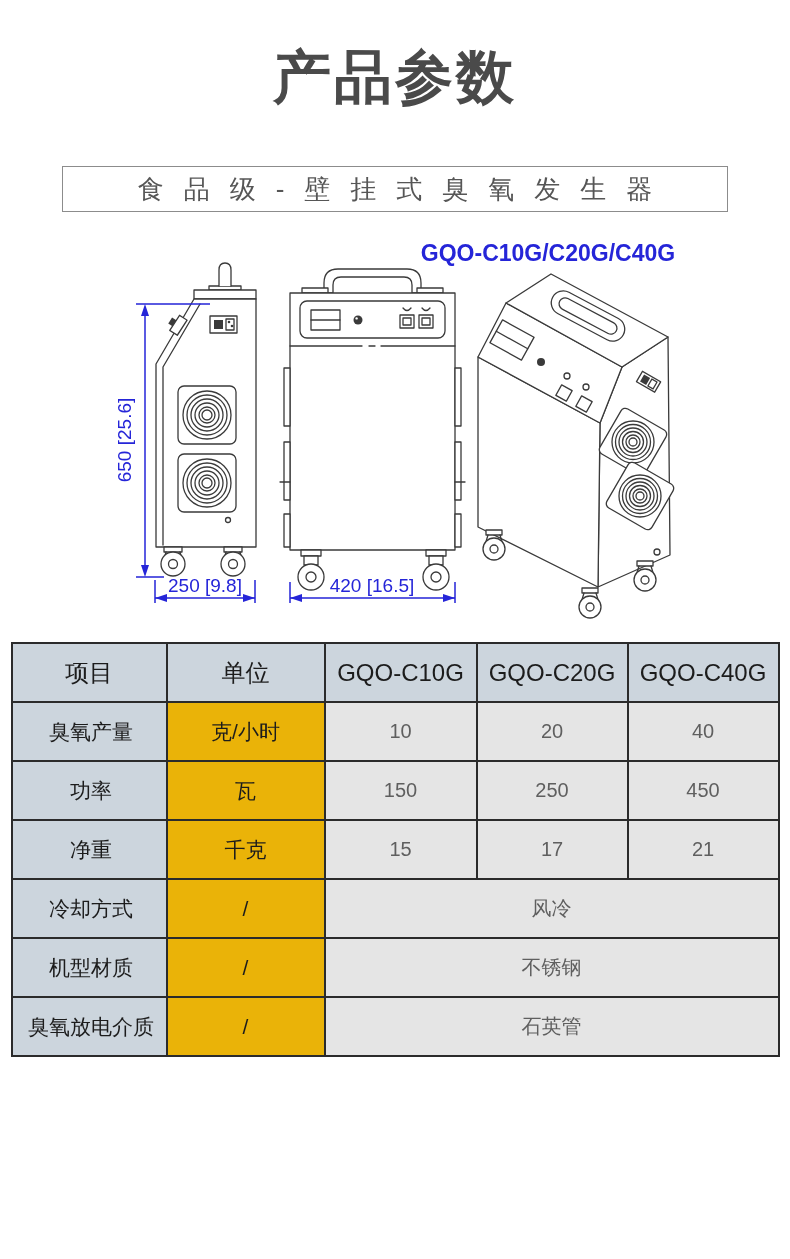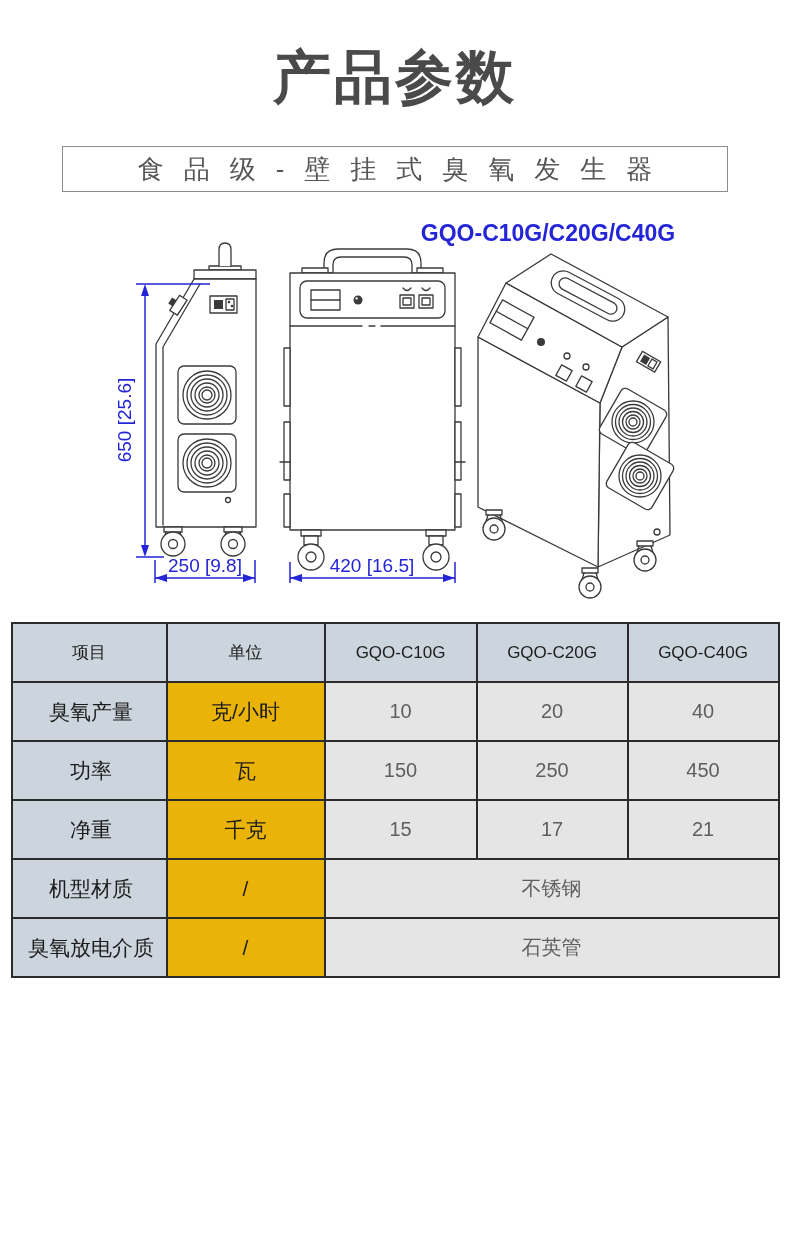--- a/index.html
+++ b/index.html
@@ -16,21 +16,21 @@
   body{
     width:790px;height:1259px;background:#ffffff;overflow:hidden;
     font-family:"Liberation Sans","DejaVu Sans",sans-serif;
   }
   .page-title{
     margin-top:44px;text-align:center;
     font-size:58px;line-height:66px;font-weight:800;letter-spacing:3px;
     color:var(--title_gray,#4a4a4a);
   }
   .subtitle-box{
-    width:666px;height:46px;margin:36px auto 0;
+    width:666px;height:46px;margin:56px auto 0;
     border:1px solid #8c8c8c;
     display:flex;align-items:center;justify-content:center;
     font-size:26px;color:#565656;
     letter-spacing:20px;text-indent:20px;
   }
   .drawing-wrap{margin-top:18px;}
   svg text{font-family:"Liberation Sans","DejaVu Sans",sans-serif;}
   .ln{stroke:var(--line_gray,#3a3a3a);stroke-width:1.3;fill:none;stroke-linejoin:round;stroke-linecap:round;}
   .f{fill:#ffffff;}
   .dk{fill:var(--line_gray,#3a3a3a);stroke:none;}
@@ -40,21 +40,21 @@
   .model{fill:var(--accent_blue,#2525d8);font-size:23px;font-weight:bold;}
   table.spec{
     width:767px;margin:6px auto 0;
     border-collapse:collapse;table-layout:fixed;
   }
   table.spec th,table.spec td{
     border:2px solid var(--table_border,#2b2b2b);
     height:59px;text-align:center;vertical-align:middle;
     font-weight:normal;padding:0 4px;
   }
-  table.spec .hd{background:var(--table_header_bg,#ccd5dd);color:var(--label_text,#1c1c1c);font-size:17px;}
+  table.spec .hd{background:var(--table_header_bg,#ccd5dd);color:var(--label_text,#1c1c1c);font-size:24px;}
   table.spec .item{background:var(--table_header_bg,#ccd5dd);color:var(--label_text,#1c1c1c);font-size:21px;padding-left:8px;}
   table.spec .unit{color:var(--label_text,#1c1c1c);font-size:21px;background:#eab308;}
   table.spec .val{color:var(--value_text,#5f5f5f);font-size:20px;background:#e5e5e5;}
 </style>
 </head>
 <body>
 
 <div class="page-title">产品参数</div>
 
 <div class="subtitle-box">
@@ -249,20 +249,25 @@
     <td class="val">450</td>
   </tr>
   <tr>
     <td class="item">净重</td>
     <td class="unit">千克</td>
     <td class="val">15</td>
     <td class="val">17</td>
     <td class="val">21</td>
   </tr>
   <tr>
+    <td class="item">冷却方式</td>
+    <td class="unit">/</td>
+    <td class="val" colspan="3">风冷</td>
+  </tr>
+  <tr>
     <td class="item">机型材质</td>
     <td class="unit">/</td>
     <td class="val" colspan="3">不锈钢</td>
   </tr>
   <tr>
     <td class="item">臭氧放电介质</td>
     <td class="unit">/</td>
     <td class="val" colspan="3">石英管</td>
   </tr>
 </tbody>

